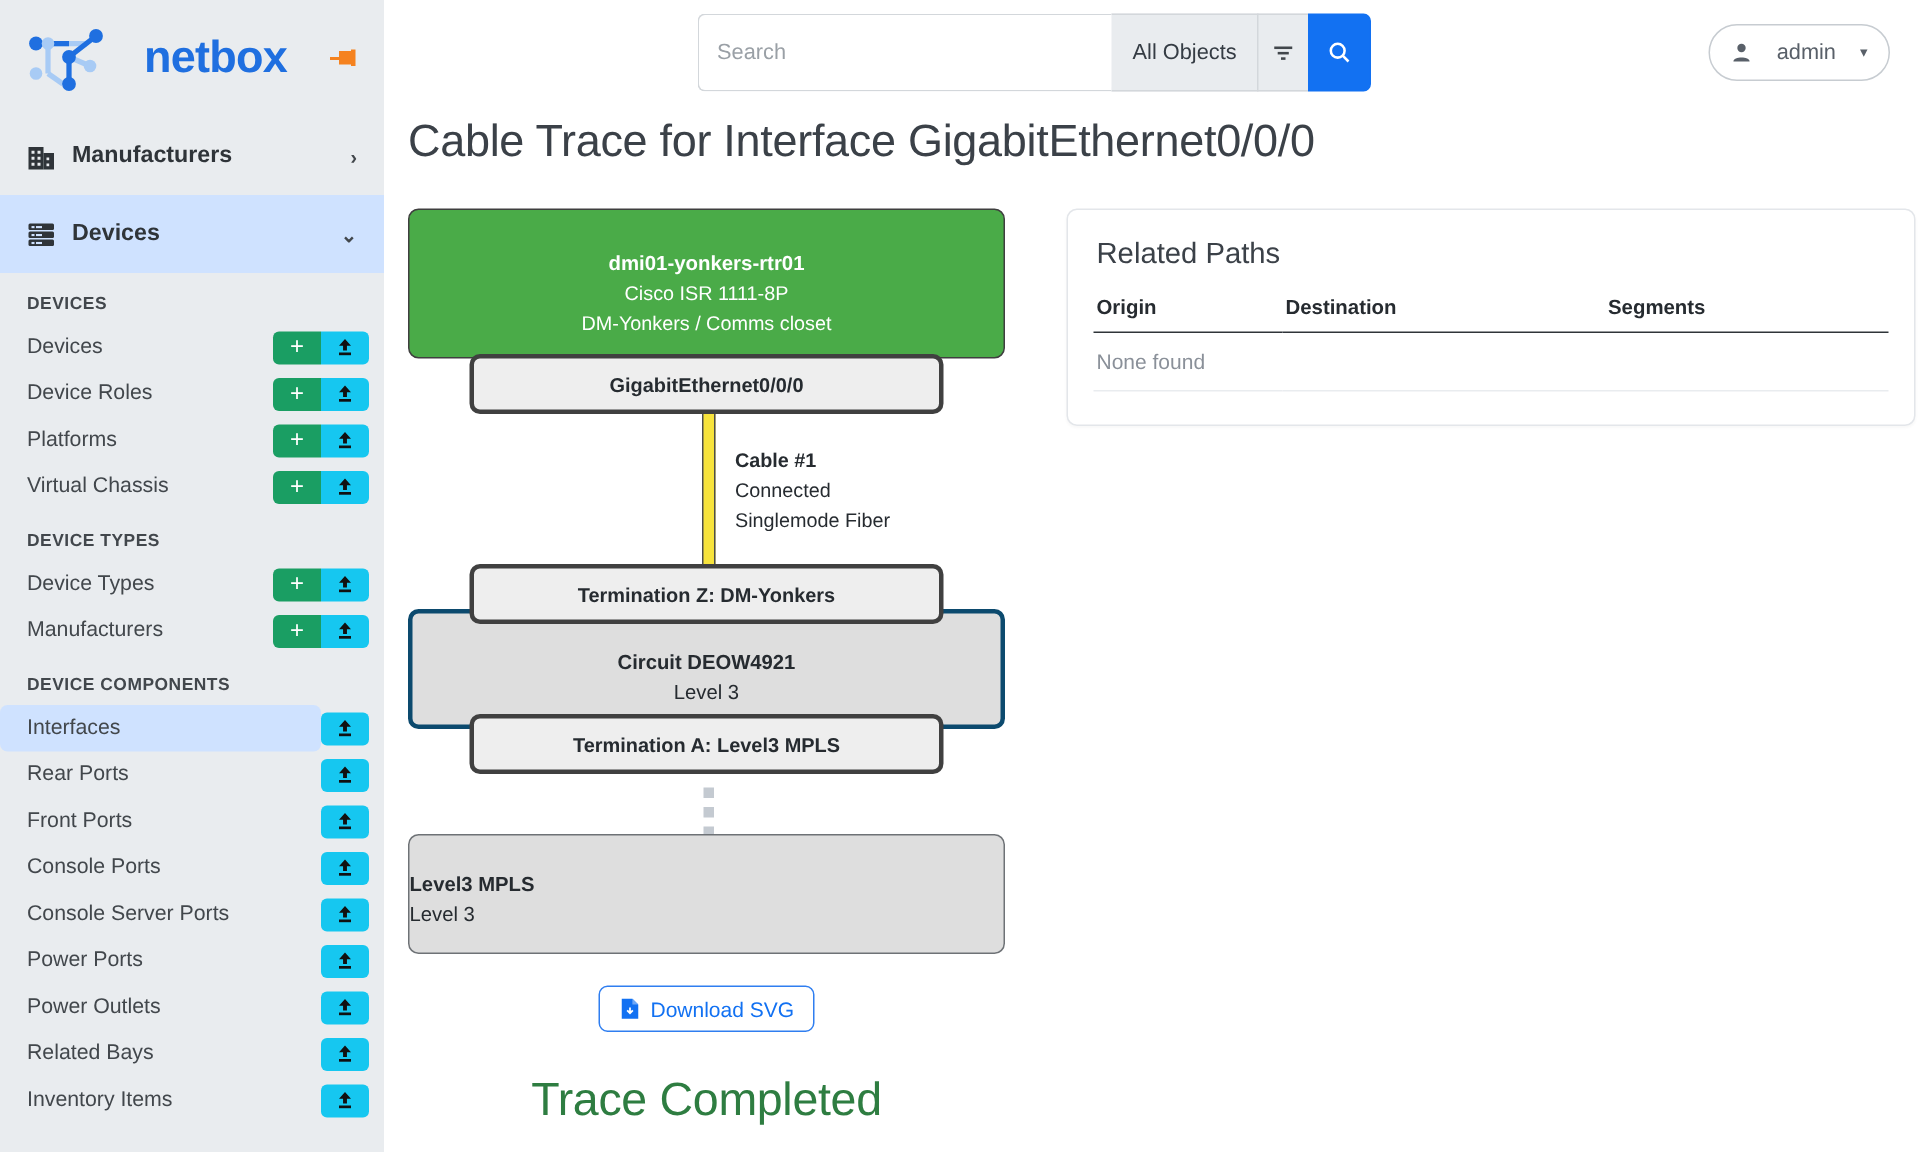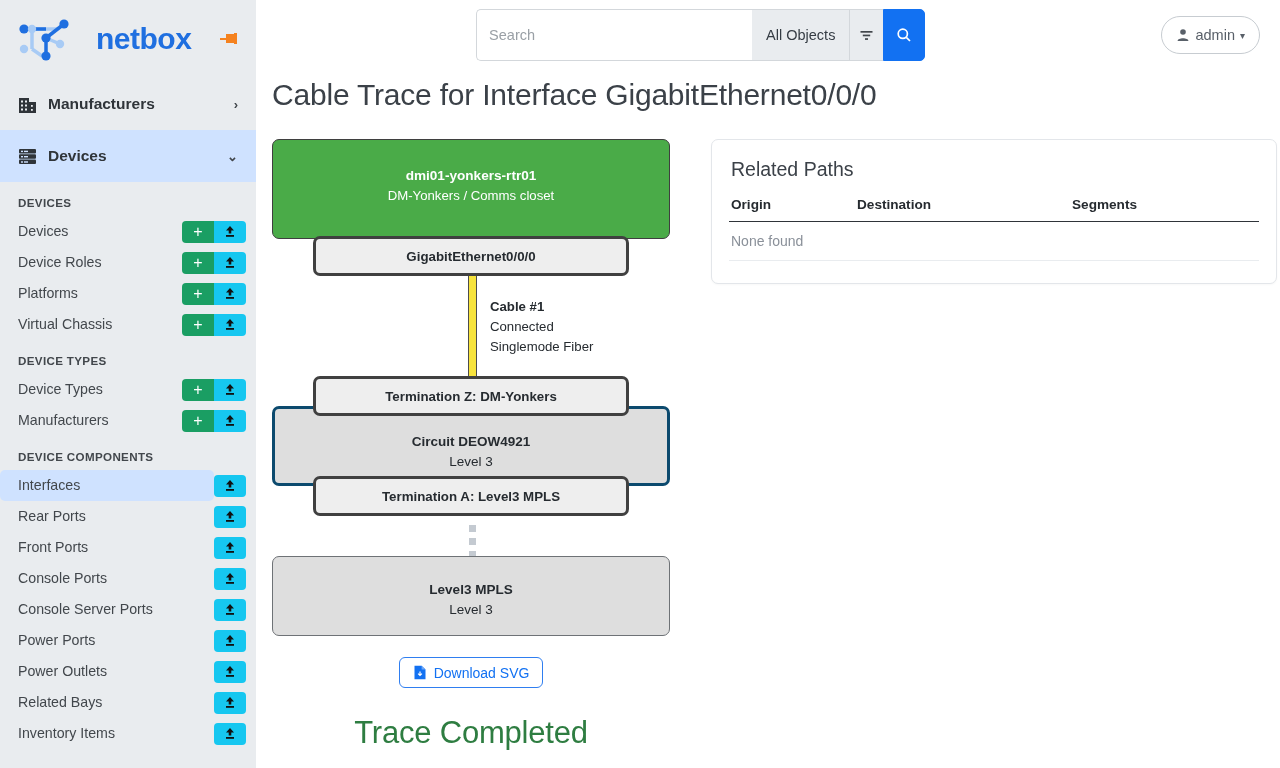--- a/index.html
+++ b/index.html
@@ -130,21 +130,21 @@
   }
   #search-go {
     display: flex; align-items: center; justify-content: center;
     width: 42px;
     background: #1271f2;
     border: 1px solid #1271f2;
     border-radius: 0 5px 5px 0;
     cursor: pointer;
   }
   #user-btn {
-    display: flex; align-items: center; gap: 5px;
+    display: flex; align-items: center; gap: 16px;
     height: 38px;
     padding: 0 14px;
     border: 1px solid #c7ccd1;
     border-radius: 19px;
     font-size: 14.5px;
     color: #596069;
     cursor: pointer;
     background: #fff;
     white-space: nowrap;
   }
@@ -264,21 +264,20 @@
 
   #provider-node {
     position: absolute;
     left: 0;
     top: 417px;
     width: 398px;
     height: 80px;
     background: #dedede;
     border: 1px solid #6e7276;
     border-radius: 7px;
-    text-align: center;
     padding-top: 23px;
     line-height: 20px;
     font-size: 13.5px;
     color: #262b30;
   }
   #provider-node .t1 { font-weight: bold; }
 
   #dl-wrap {
     position: absolute;
     top: 518px; left: 0;
@@ -621,20 +620,21 @@
   </div>
 
   <div id="page-title">Cable Trace for Interface GigabitEthernet0/0/0</div>
 
   <div id="content">
 
     <div id="trace-col">
 
       <div id="device-node" class="tnode">
         <div class="t1">dmi01-yonkers-rtr01</div>
+        <div class="t2">Cisco ISR 1111-8P</div>
         <div class="t3">DM-Yonkers / Comms closet</div>
       </div>
 
       <div class="term-box" id="iface-box">GigabitEthernet0/0/0</div>
 
       <div id="cable-line"></div>
       <div id="cable-label">
         <div class="cl1">Cable #1</div>
         <div>Connected</div>
         <div>Singlemode Fiber</div>

